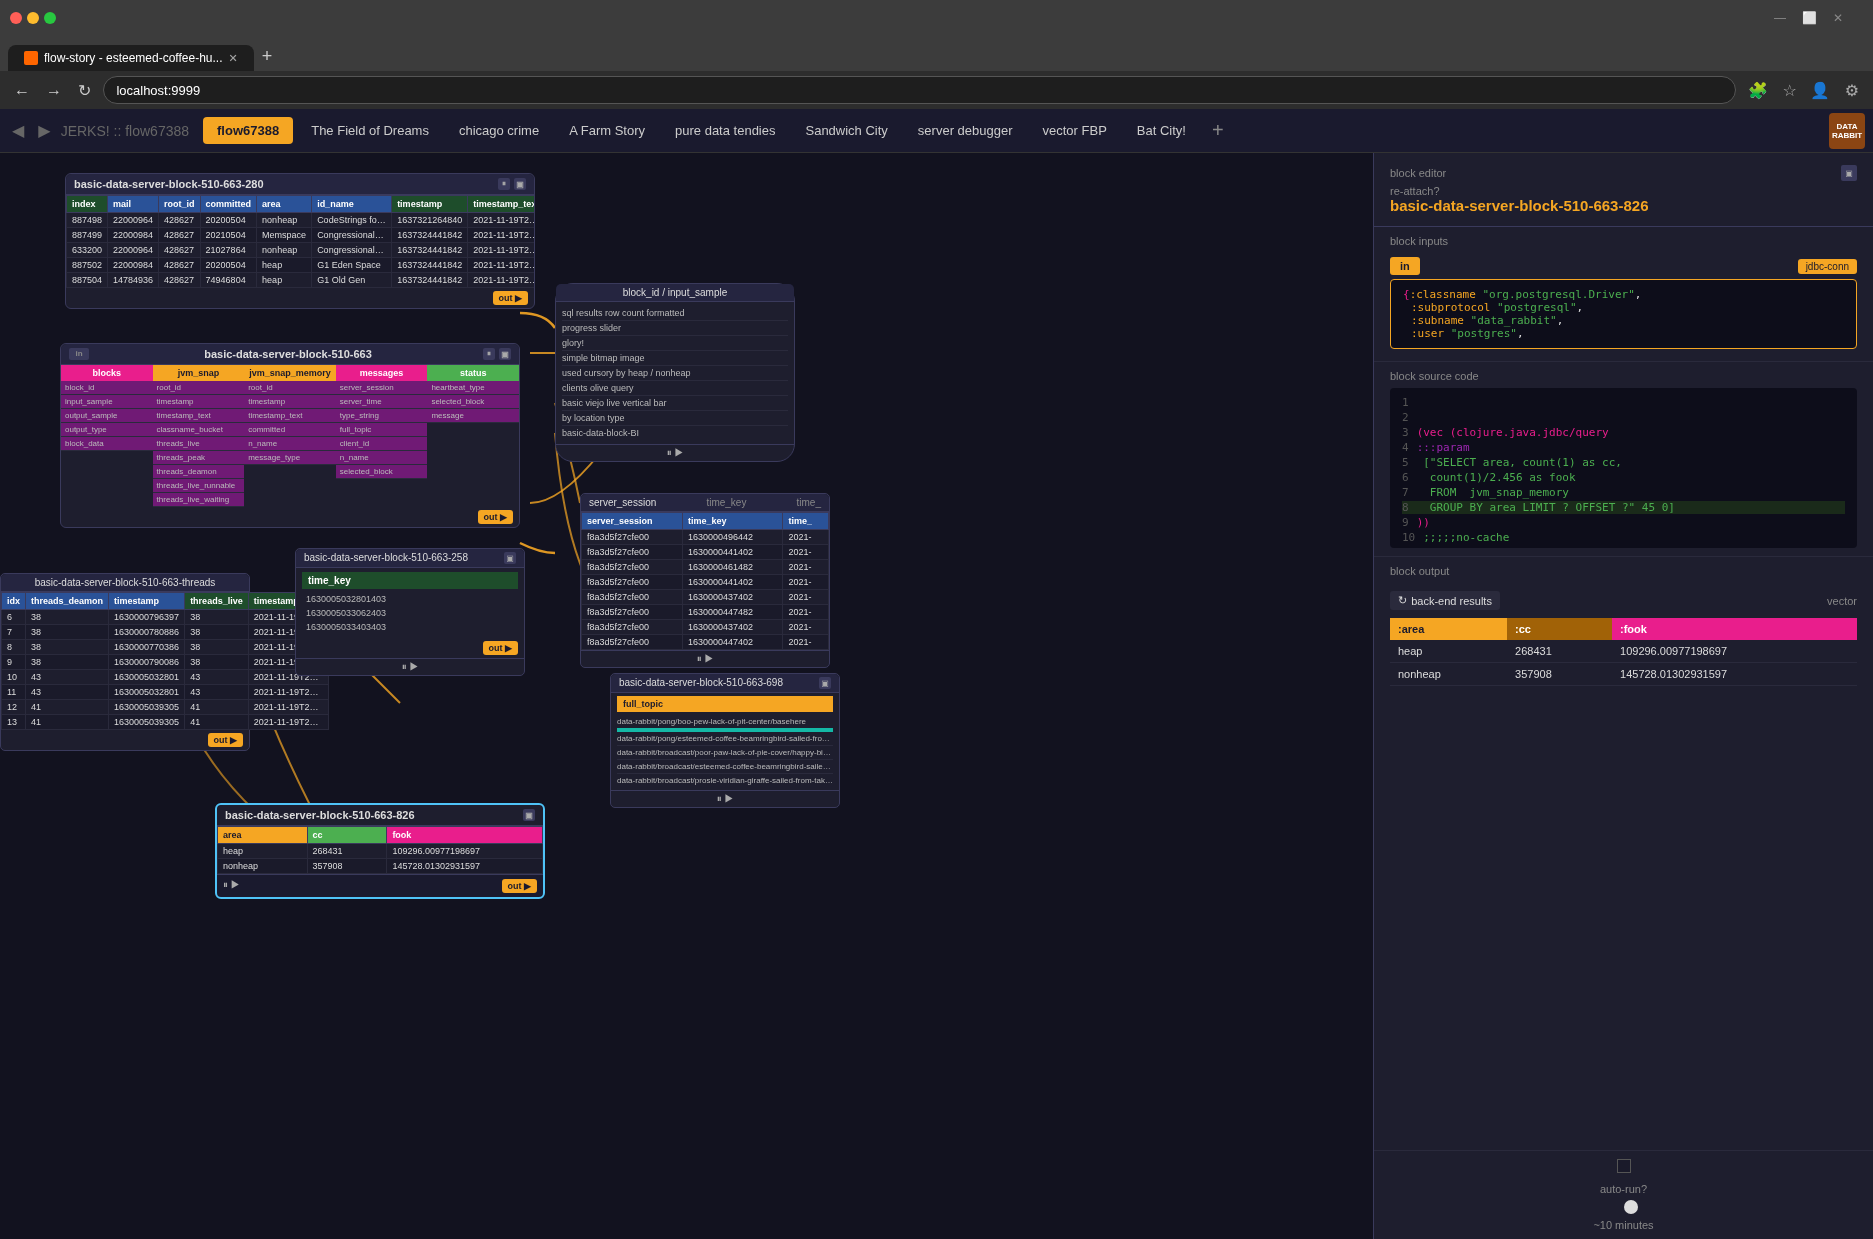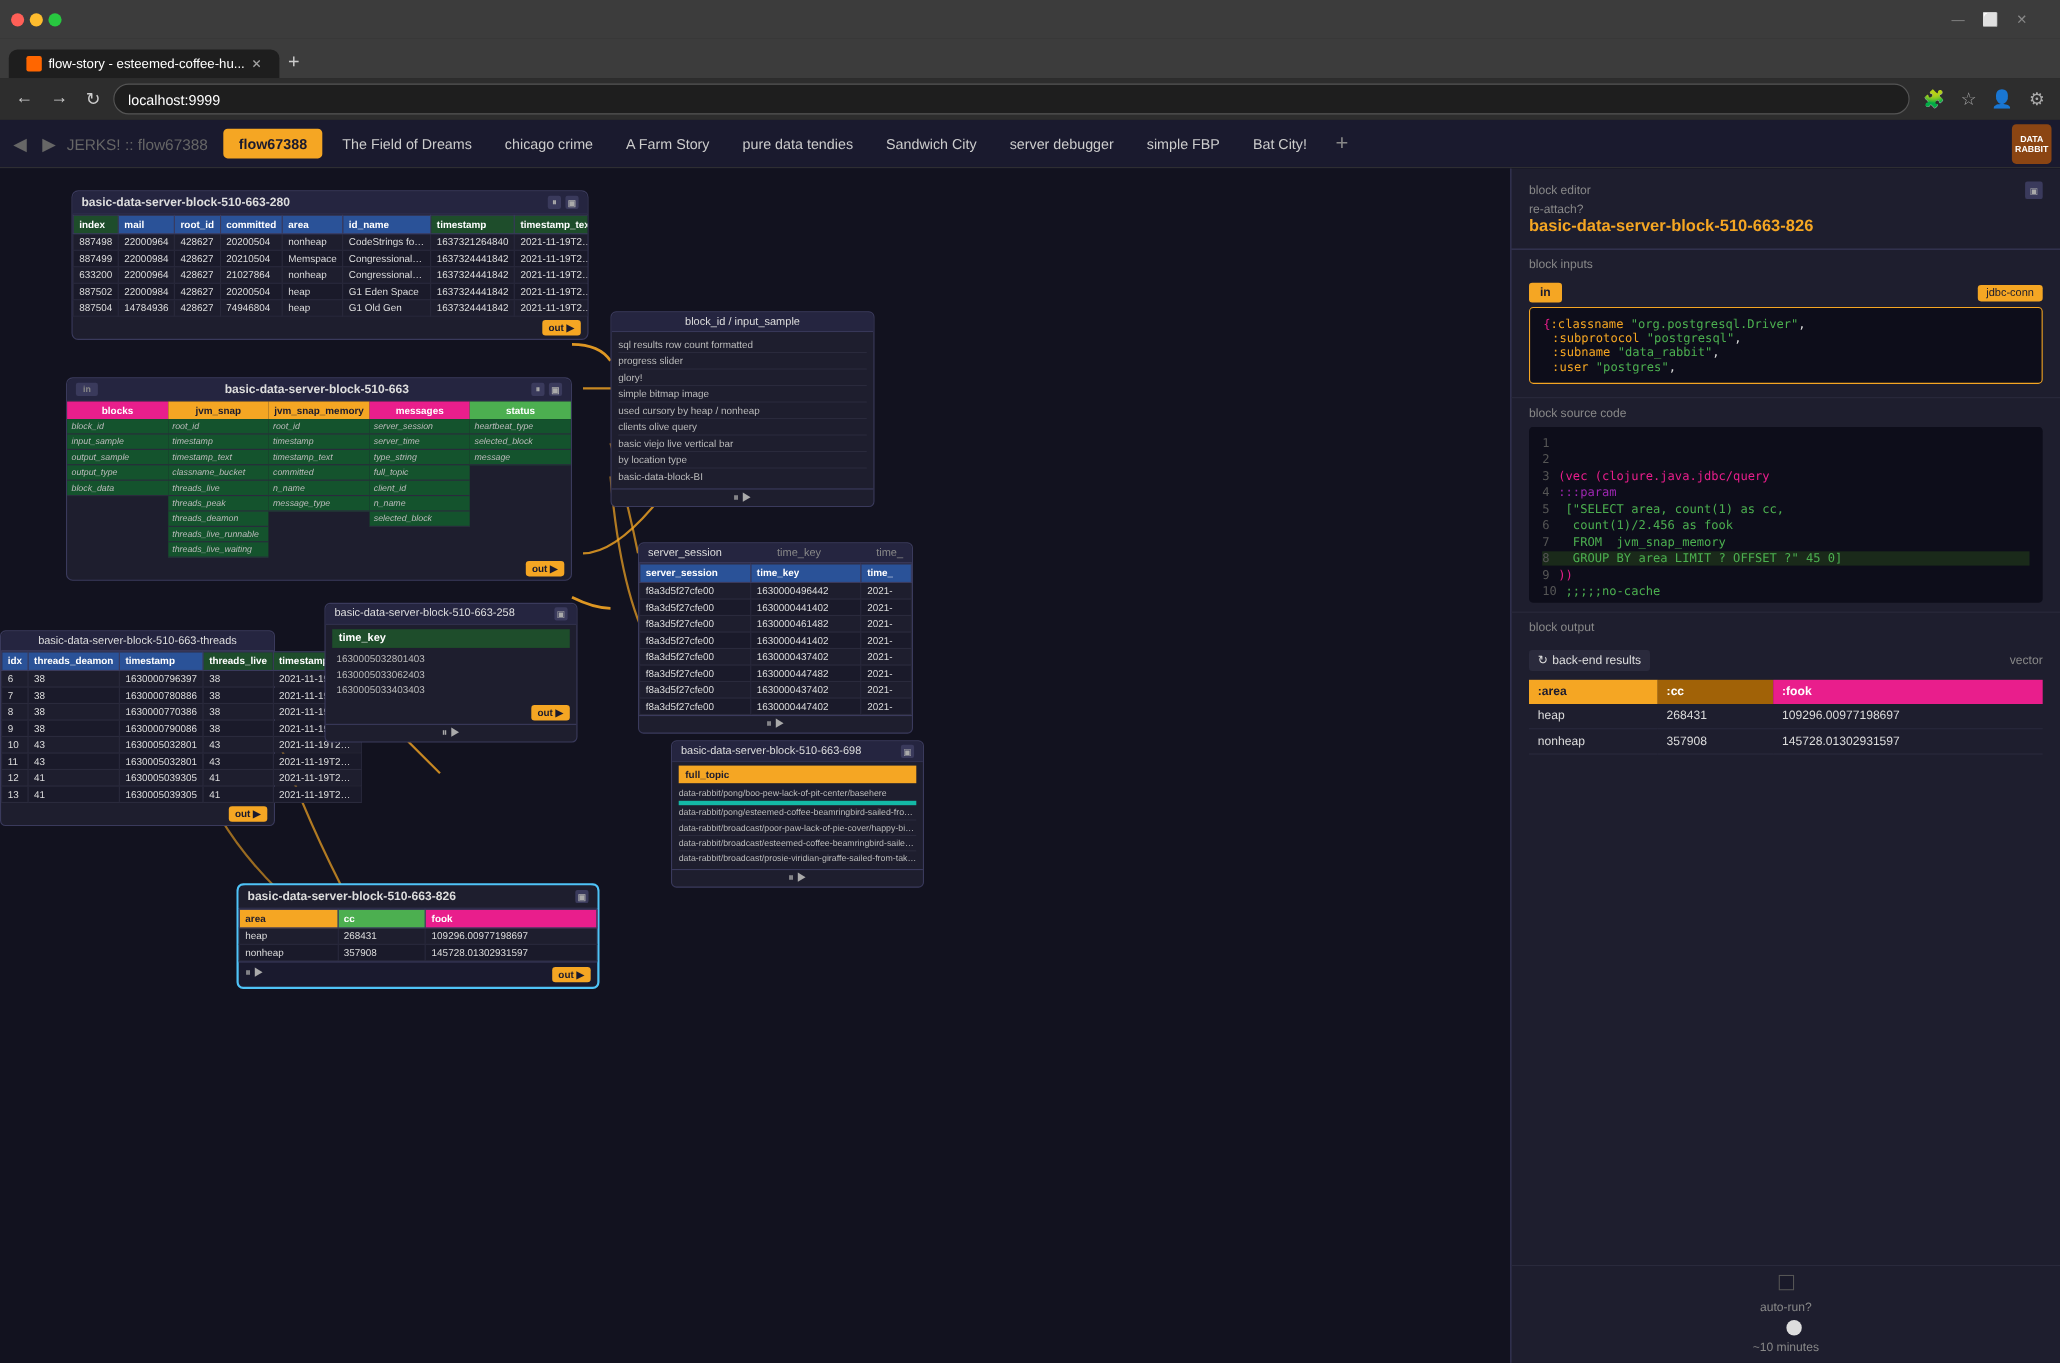--- a/index.html
+++ b/index.html
@@ -50,21 +50,21 @@
     .data-table tr:nth-child(even) { background: #1a1a2a; }
     .data-table tr:nth-child(odd) { background: #1e1e2e; }
     
     
     .block-663 { left: 60px; top: 190px; width: 460px; }
     .columns-grid { display: grid; grid-template-columns: repeat(5, 1fr); gap: 0; }
     .col-block-header { background: #e91e8c; color: white; padding: 3px 4px; font-size: 9px; font-weight: bold; text-align: center; }
     .col-block-header.yellow { background: #f5a623; color: #1a1a2e; }
     .col-block-header.green { background: #4caf50; color: white; }
     .col-block-header.pink { background: #e91e8c; color: white; }
-    .col-block-items { background: #14532d; font-style: italic; }
+    .col-block-items { background: #701a75; }
     .col-item { padding: 2px 4px; font-size: 8px; color: #bbb; border-bottom: 1px solid #2a2a3c; }
     
     
     .block-editor { position: absolute; right: 0; top: 0; width: 500px; height: 100%; background: #1e1e2e; border-left: 1px solid #3a3a5c; display: flex; flex-direction: column; }
     .editor-header { padding: 12px 16px; border-bottom: 1px solid #3a3a5c; }
     .editor-block-name { color: #f5a623; font-size: 15px; font-weight: bold; }
     .editor-section { padding: 8px 16px; border-bottom: 1px solid #2a2a3c; }
     .editor-section-title { color: #888; font-size: 11px; margin-bottom: 6px; }
     .code-box { background: #0d0d1a; border: 1px solid #f5a623; border-radius: 4px; padding: 8px 12px; font-family: monospace; font-size: 11px; color: #ddd; margin-bottom: 4px; }
     .source-code-box { background: #0d0d1a; border-radius: 4px; padding: 8px 12px; font-family: monospace; font-size: 11px; color: #ddd; }
@@ -98,21 +98,21 @@
     
     .wires-svg { position: absolute; top: 0; left: 0; width: 100%; height: 100%; pointer-events: none; }
     
     
     .block-258 { left: 295px; top: 395px; width: 230px; }
     
     
     .block-threads { left: 0; top: 420px; width: 250px; }
     
     
-    .block-mid-right { left: 555px; top: 130px; width: 240px; }
+    .block-mid-right { left: 555px; top: 130px; width: 240px; border-radius: 18px; }
     .block-mid-right2 { left: 580px; top: 340px; width: 250px; }
     .block-698 { left: 610px; top: 520px; width: 230px; }
     
     
     .block-bottom { left: 215px; top: 650px; width: 330px; border: 2px solid #4fc3f7; border-radius: 6px; }
     
     .out-btn { background: #f5a623; color: #1a1a2e; padding: 2px 6px; border-radius: 3px; font-size: 9px; font-weight: bold; cursor: pointer; }
     .in-port { position: absolute; left: -8px; top: 50%; transform: translateY(-50%); width: 14px; height: 14px; background: #3a3a5c; border-radius: 50%; cursor: pointer; display: flex; align-items: center; justify-content: center; color: #888; font-size: 8px; }
     
     .pause-btn { color: #aaa; font-size: 10px; cursor: pointer; }
@@ -162,21 +162,21 @@
   <button class="nav-arrow">◀</button>
   <button class="nav-arrow">▶</button>
   <span class="nav-breadcrumb">JERKS!  ::  flow67388</span>
   <div class="flow-tab">flow67388</div>
   <span class="story-tab">The Field of Dreams</span>
   <span class="story-tab">chicago crime</span>
   <span class="story-tab">A Farm Story</span>
   <span class="story-tab">pure data tendies</span>
   <span class="story-tab">Sandwich City</span>
   <span class="story-tab">server debugger</span>
-  <span class="story-tab">simple FBP</span>
+  <span class="story-tab">vector FBP</span>
   <span class="story-tab">Bat City!</span>
   <span class="add-flow-btn">+</span>
   <div class="logo" style="font-size:8px;text-align:center;">DATA<br>RABBIT</div>
 </div>
 
 <div class="canvas-area">
 
   <svg class="wires-svg">
 
     <path d="M 530 200 Q 560 200 560 200" stroke="#f5a623" stroke-width="2" fill="none" opacity="0.8"></path>

